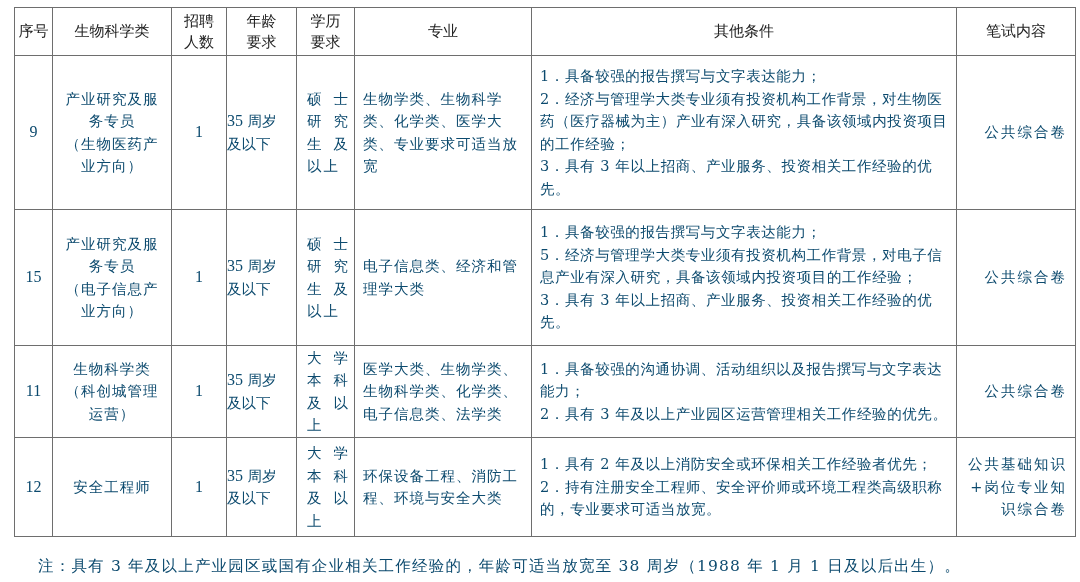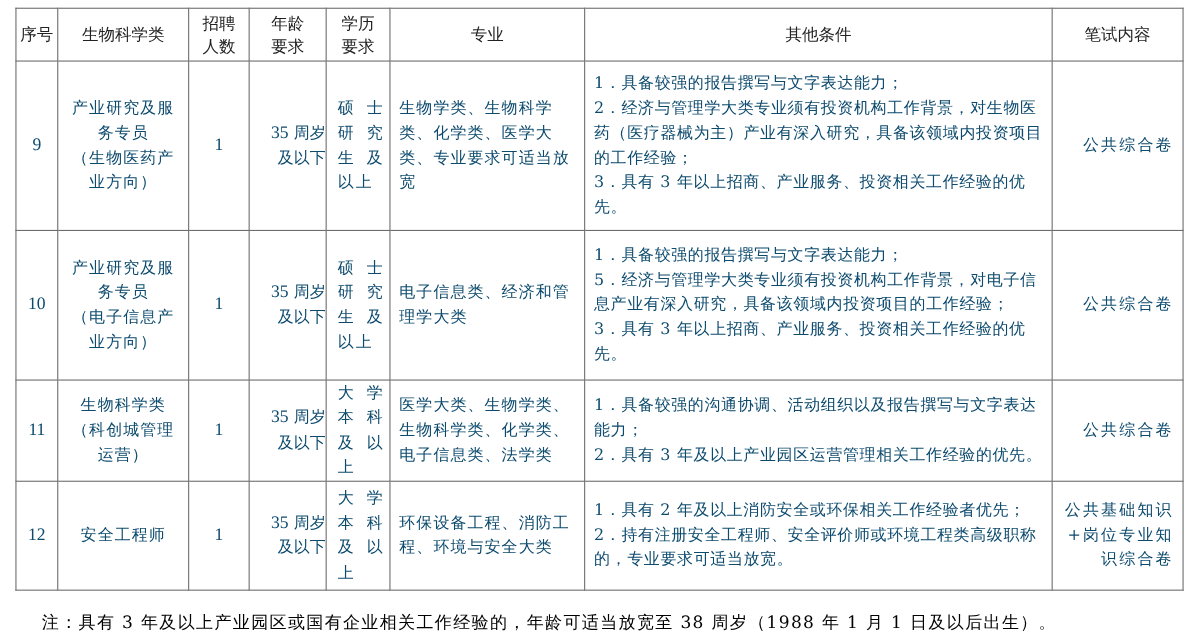--- a/index.html
+++ b/index.html
@@ -27,39 +27,39 @@
   }
   table.jobs td {
     font-family: "DejaVu Serif", "Liberation Serif", serif;
     font-size: 14.5px;
     line-height: 22.5px;
     color: #0c4a6e;
   }
   .c-no { text-align: center; font-family: "Liberation Serif", serif !important; font-size: 16px !important; }
   .c-name { text-align: center; padding: 0 6px !important; letter-spacing: 1px; }
   .c-count { text-align: center; font-family: "Liberation Serif", serif !important; font-size: 16px !important; }
-  .c-age { text-align: right; }
+  .c-age { text-align: left; }
   .c-age .num { font-family: "Liberation Serif", serif; font-size: 16px; }
   .c-edu { padding: 0 4px 0 10px !important; letter-spacing: 2px; text-align: justify; }
   .c-major { padding: 0 6px 0 8px !important; letter-spacing: 1px; }
   .c-cond { padding: 0 6px 0 8px !important; letter-spacing: 0.6px; }
   .c-cond div { white-space: normal; }
   .c-exam { padding: 0 8px 0 10px !important; letter-spacing: 2px; text-align: right; }
   tr.r9 td { height: 153px; }
   tr.r10 td { height: 135px; }
   tr.r11 td { height: 91px; }
   tr.r12 td { height: 98px; }
   .note {
     position: absolute;
     left: 38px;
     top: 556px;
     font-family: "DejaVu Serif", "Liberation Serif", serif;
     font-size: 15.5px;
     letter-spacing: 1.2px;
-    color: #000000;
+    color: #0c4a6e;
     white-space: nowrap;
   }
 </style>
 </head>
 <body>
 
 <div class="sheet">
   <table class="jobs">
     <colgroup>
       <col style="width:38px">
@@ -111,21 +111,21 @@
         <td class="c-major">生物学类、生物科学类、化学类、医学大类、专业要求可适当放宽</td>
         <td class="c-cond">
           <div>1．具备较强的报告撰写与文字表达能力；</div>
           <div>2．经济与管理学大类专业须有投资机构工作背景，对生物医药（医疗器械为主）产业有深入研究，具备该领域内投资项目的工作经验；</div>
           <div>3．具有 3 年以上招商、产业服务、投资相关工作经验的优先。</div>
         </td>
         <td class="c-exam">公共综合卷</td>
       </tr>
 
       <tr class="r10">
-        <td class="c-no">10</td>
+        <td class="c-no">15</td>
         <td class="c-name">
           <div>产业研究及服</div>
           <div>务专员</div>
           <div>（电子信息产</div>
           <div>业方向）</div>
         </td>
         <td class="c-count">1</td>
         <td class="c-age">
           <div><span class="num">35</span><span> 周岁</span></div>
           <div>及以下</div>

